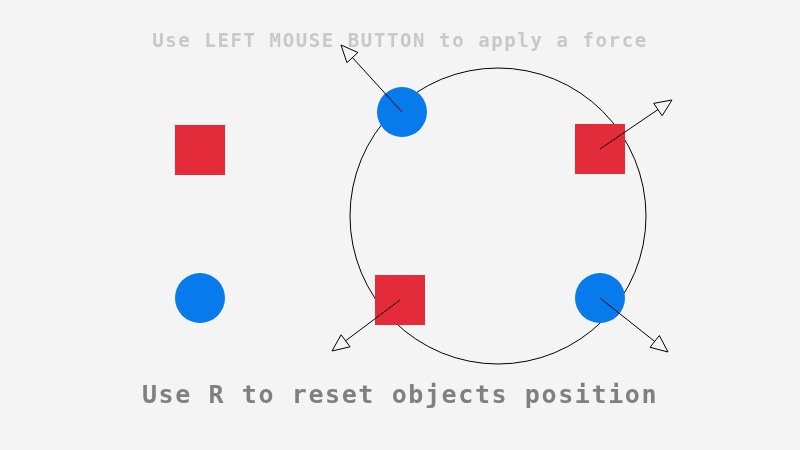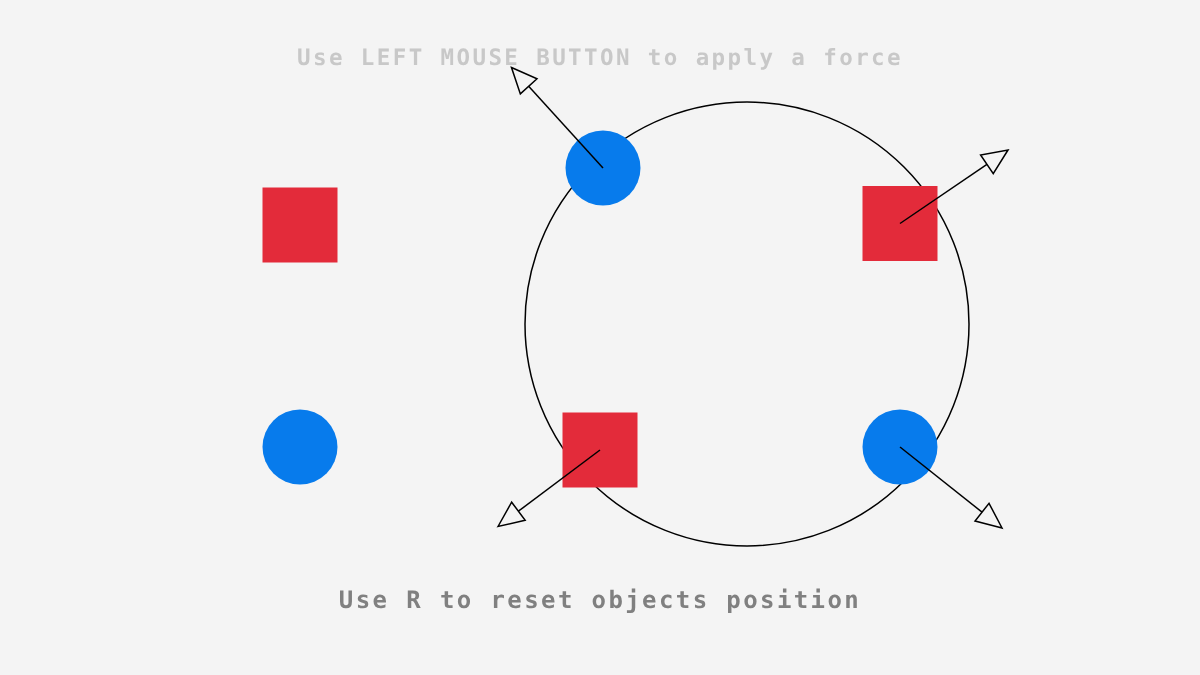--- a/index.html
+++ b/index.html
@@ -34,26 +34,26 @@
     width: 800px;
     text-align: center;
     font-family: "DejaVu Sans Mono", monospace;
     font-weight: bold;
     letter-spacing: 1.6px;
     white-space: pre;
     user-select: none;
   }
   #hint-top {
     top: 29px;
-    font-size: 15px;
+    font-size: 19px;
     color: #c8c8c8;
   }
   #hint-bottom {
-    top: 390px;
-    font-size: 16px;
+    top: 380px;
+    font-size: 25px;
     color: #808080;
   }
 </style>
 </head>
 <body>
 
 <div id="stage" style="background: rgb(244, 244, 244);">
 
   <svg id="scene-svg" viewBox="0 0 800 450" xmlns="http://www.w3.org/2000/svg">
 

